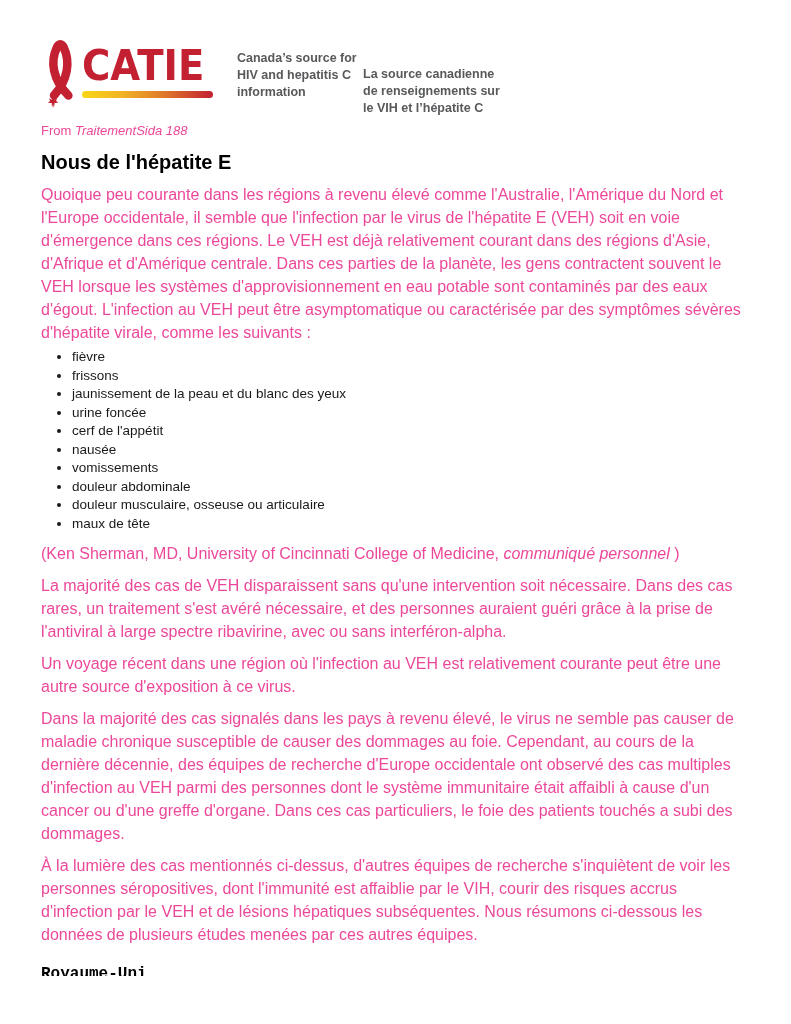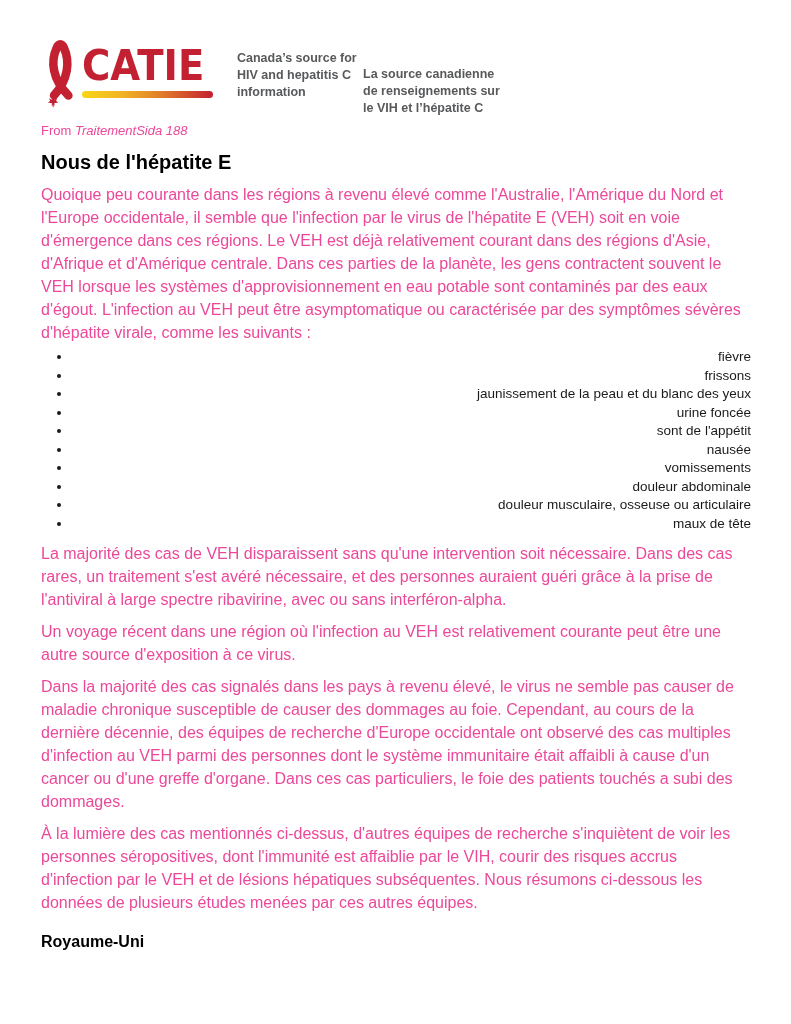--- a/index.html
+++ b/index.html
@@ -84,32 +84,32 @@
     line-height: 23px;
     font-weight: bold;
     color: #000000;
   }
   h2.section-heading {
     margin: 18px 0 0;
     font-size: 16px;
     line-height: 20px;
     font-weight: bold;
     color: #000000;
+    font-family: Liberation Mono, monospace;
   }
   p.body-text {
     margin: 9px 0 0;
     font-size: 16px;
     line-height: 23px;
     color: #ec4899;
   }
   ul.bullet-list {
     margin: 4px 0 0;
     padding-left: 31px;
     list-style-type: disc;
-    text-align: right;
   }
   ul.bullet-list li {
     font-size: 13.5px;
     line-height: 18.5px;
     color: #1a1a1a;
   }
   em.inline-italic { font-style: italic; }
 </style>
 </head>
 <body>
@@ -148,30 +148,31 @@
 
       <h1 class="article-title">Nous de l'hépatite E</h1>
 
       <p class="body-text">Quoique peu courante dans les régions à revenu élevé comme l'Australie, l'Amérique du Nord et l'Europe occidentale, il semble que l'infection par le virus de l'hépatite E (VEH) soit en voie d'émergence dans ces régions. Le VEH est déjà relativement courant dans des régions d'Asie, d'Afrique et d'Amérique centrale. Dans ces parties de la planète, les gens contractent souvent le VEH lorsque les systèmes d'approvisionnement en eau potable sont contaminés par des eaux d'égout. L'infection au VEH peut être asymptomatique ou caractérisée par des symptômes sévères d'hépatite virale, comme les suivants :</p>
 
       <ul class="bullet-list">
           <li>fièvre</li>
           <li>frissons</li>
           <li>jaunissement de la peau et du blanc des yeux</li>
           <li>urine foncée</li>
-          <li>sont de l'appétit</li>
+          <li>cerf de l'appétit</li>
           <li>nausée</li>
           <li>vomissements</li>
           <li>douleur abdominale</li>
           <li>douleur musculaire, osseuse ou articulaire</li>
           <li>maux de tête</li>
         </ul>
 
 
 
+      <p class="body-text"><span>(Ken Sherman, MD, University of Cincinnati College of Medicine,</span> <em class="inline-italic">communiqué personnel</em> <span>)</span></p>
 
       <p class="body-text">La majorité des cas de VEH disparaissent sans qu'une intervention soit nécessaire. Dans des cas rares, un traitement s'est avéré nécessaire, et des personnes auraient guéri grâce à la prise de l'antiviral à large spectre ribavirine, avec ou sans interféron-alpha.</p>
 
       <p class="body-text">Un voyage récent dans une région où l'infection au VEH est relativement courante peut être une autre source d'exposition à ce virus.</p>
 
       <p class="body-text">Dans la majorité des cas signalés dans les pays à revenu élevé, le virus ne semble pas causer de maladie chronique susceptible de causer des dommages au foie. Cependant, au cours de la dernière décennie, des équipes de recherche d'Europe occidentale ont observé des cas multiples d'infection au VEH parmi des personnes dont le système immunitaire était affaibli à cause d'un cancer ou d'une greffe d'organe. Dans ces cas particuliers, le foie des patients touchés a subi des dommages.</p>
 
       <p class="body-text">À la lumière des cas mentionnés ci-dessus, d'autres équipes de recherche s'inquiètent de voir les personnes séropositives, dont l'immunité est affaiblie par le VIH, courir des risques accrus d'infection par le VEH et de lésions hépatiques subséquentes. Nous résumons ci-dessous les données de plusieurs études menées par ces autres équipes.</p>
 
       <h2 class="section-heading">Royaume-Uni</h2>

